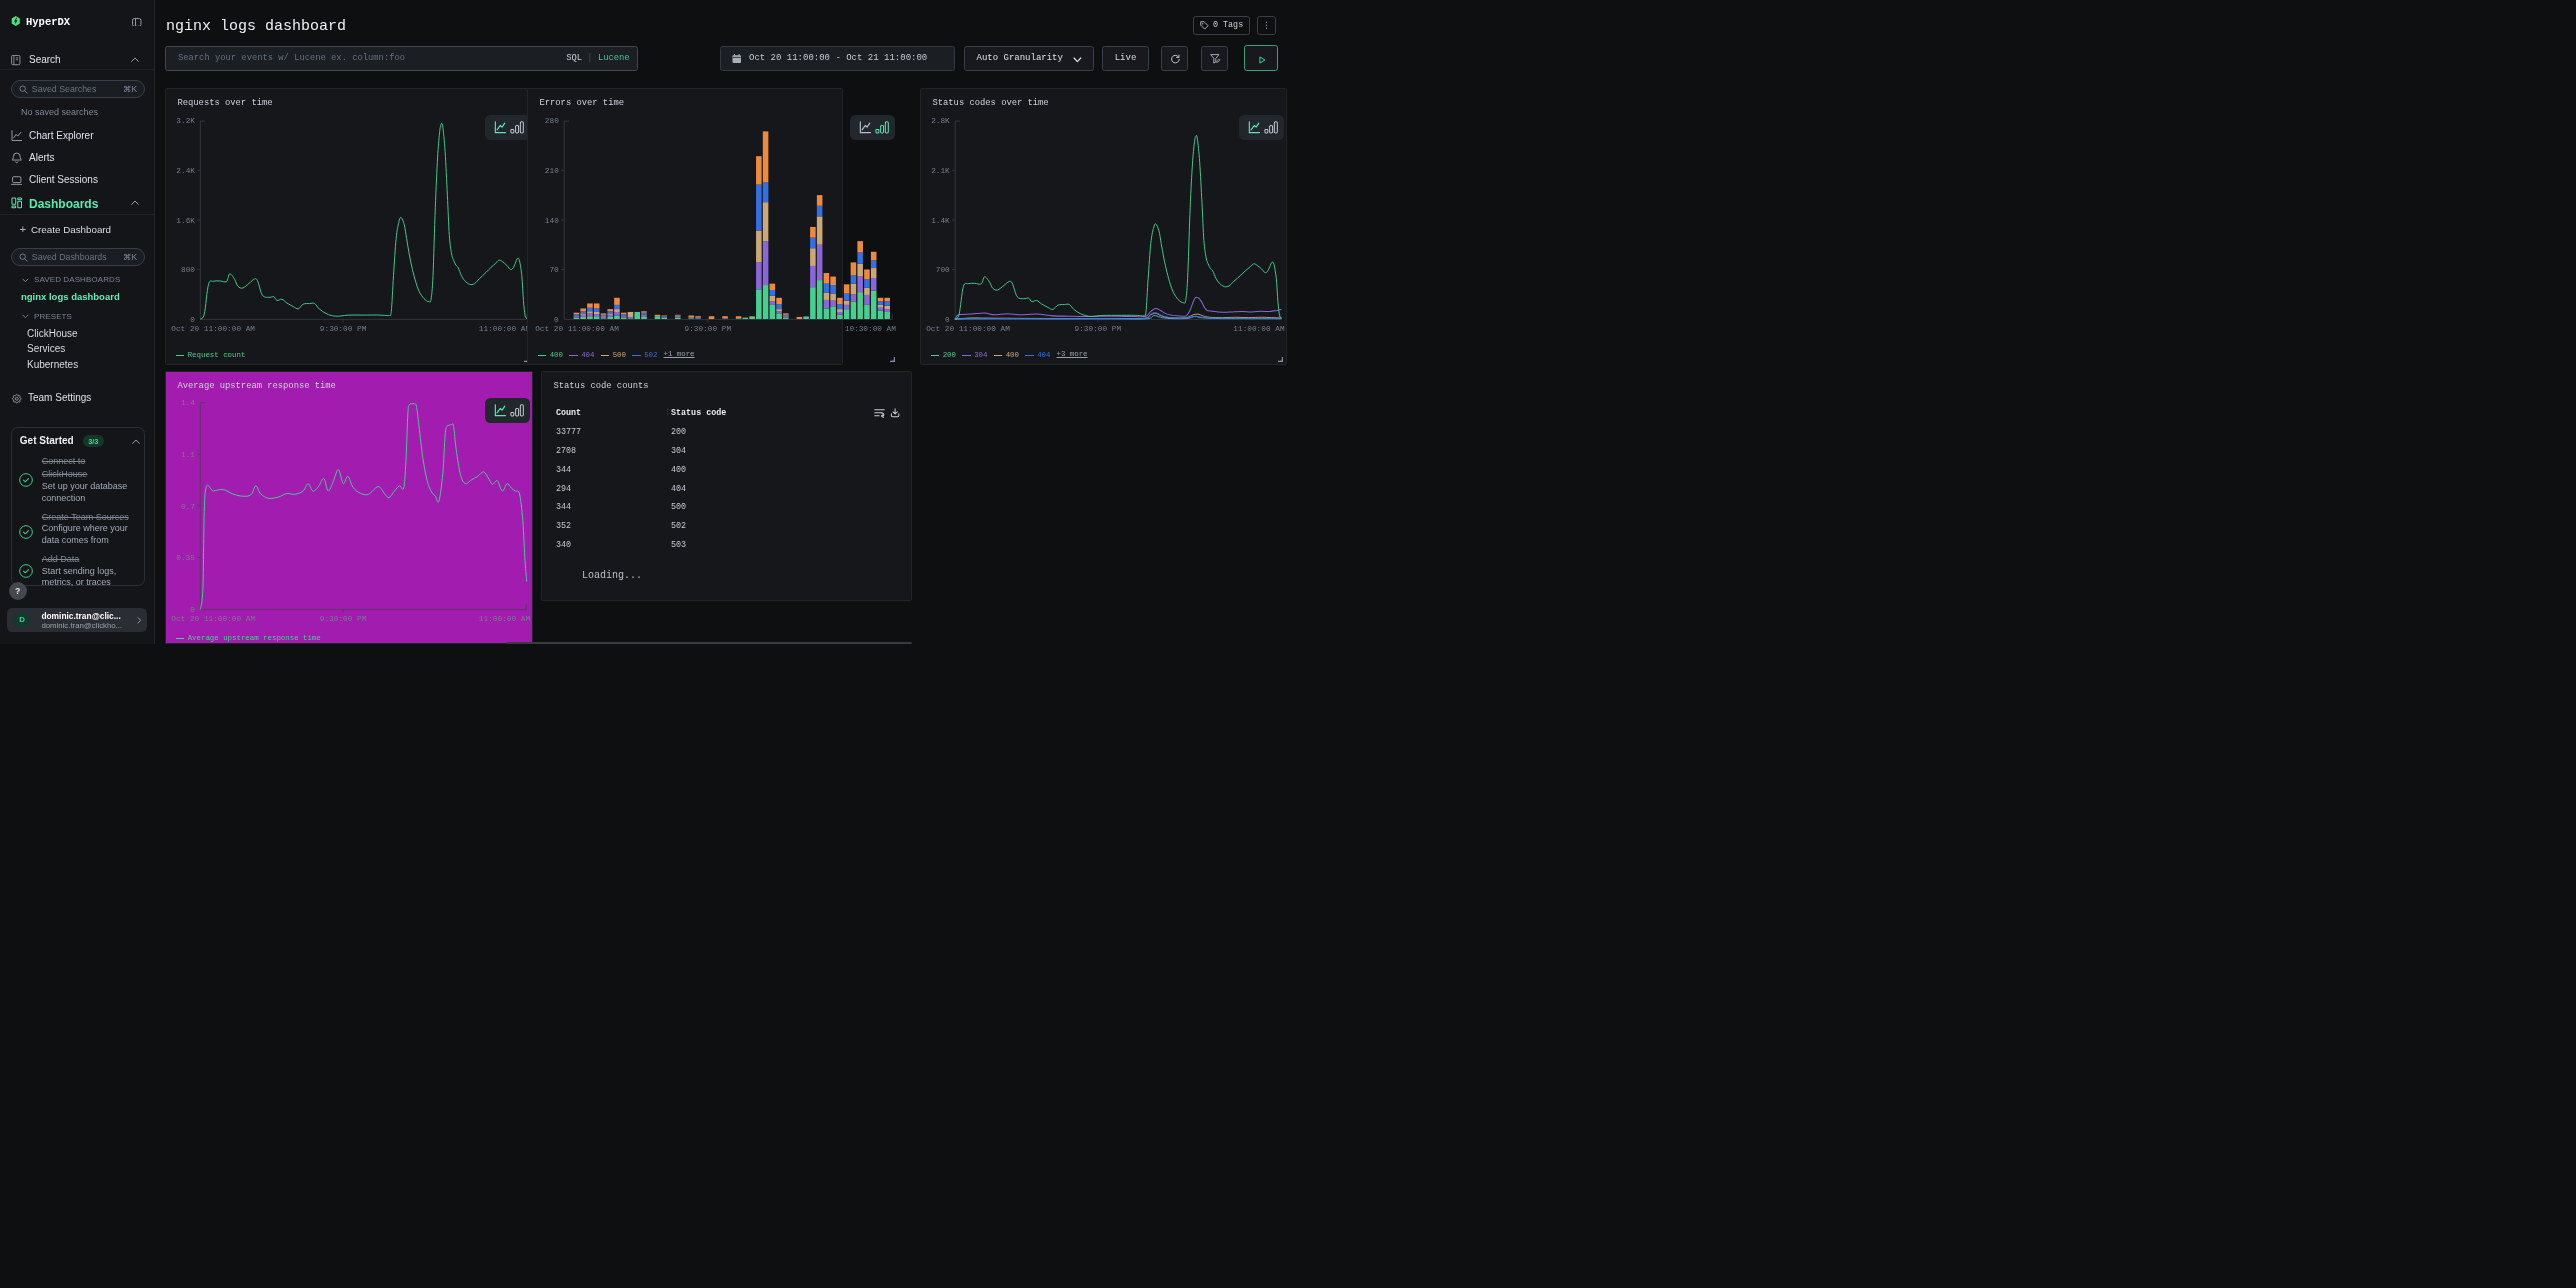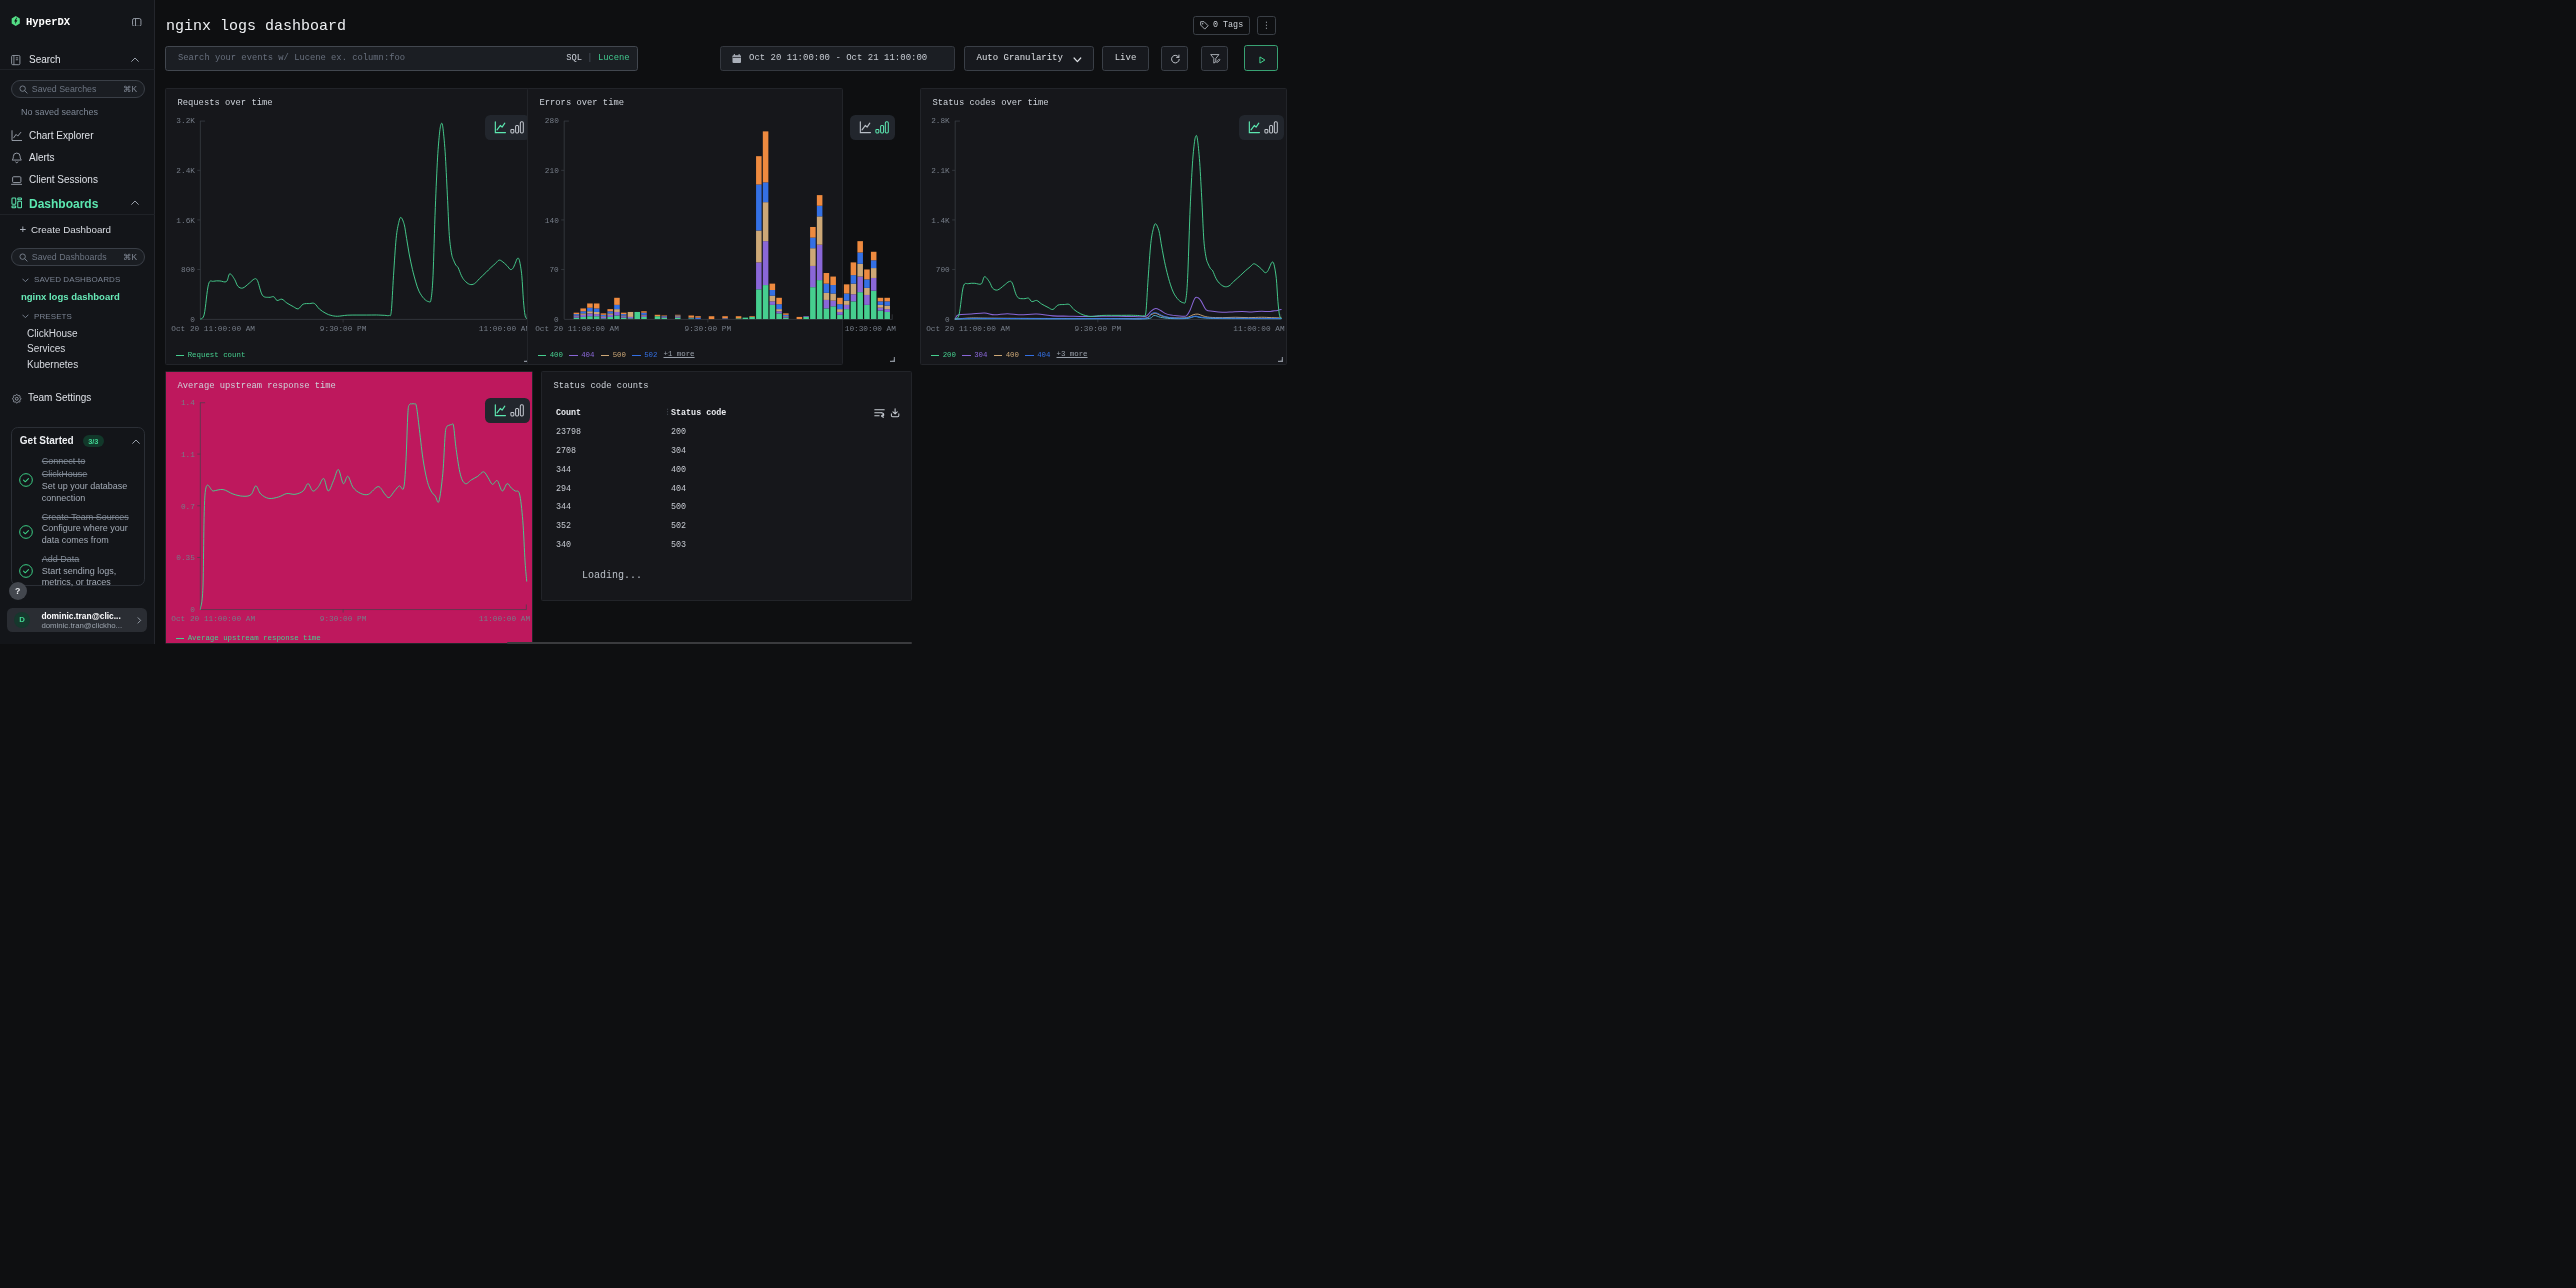--- a/index.html
+++ b/index.html
@@ -457,21 +457,21 @@
           <span style="width:8.8px;height:1.4px;background:#3470e4;margin-right:3.4px;"></span>
           <span style="font-family:'Liberation Mono',monospace;font-size:7.4px;color:#3470e4;">404</span>
         </span><span style="display:inline-flex;align-items:center;margin-right:6px;">
           <span style="font-family:'Liberation Mono',monospace;font-size:7.4px;color:#9aa1ab;text-decoration:underline;">+3 more</span>
         </span></div>
       <svg style="position:absolute;left:357px;top:268px;" width="4.7" height="4.7" viewBox="0 0 7 7">
         <path d="M6.5,0 V6.5 H0" stroke="#8b919b" stroke-width="1.6" fill="none"></path>
         <path d="M6.5,3.4 V6.5 H3.4" stroke="#8b919b" stroke-width="1.6" fill="none"></path>
       </svg>
     </div>
-    <div style="position:absolute;left:165px;top:371px;width:368px;height:273px;background:#be185d;border:0.7px solid #222429;border-radius:1.4px;box-sizing:border-box;">
+    <div style="position:absolute;left:165px;top:371px;width:368px;height:273px;background:#a21caf;border:0.7px solid #222429;border-radius:1.4px;box-sizing:border-box;">
       <div style="position:absolute;left:11.5px;top:8.8px;font-family:'Liberation Mono',monospace;font-size:8.8px;color:#ced3da;">Average upstream response time</div>
       <svg style="position:absolute;left:0;top:0;" width="368" height="273" viewBox="0 0 544 404">
         <path d="M50.5,45 V351 M50.5,45.5 h7" stroke="#3f434a" stroke-width="1" fill="none"></path>
         <text x="42.5" y="49.0" text-anchor="end" font-family="Liberation Mono,monospace" font-size="11.5" fill="#767d88">1.4</text>
         <path d="M46.0,121.5 H50.5" stroke="#3f434a" stroke-width="1"></path>
         <text x="42.5" y="125.5" text-anchor="end" font-family="Liberation Mono,monospace" font-size="11.5" fill="#767d88">1.1</text>
         <path d="M46.0,198.0 H50.5" stroke="#3f434a" stroke-width="1"></path>
         <text x="42.5" y="202.0" text-anchor="end" font-family="Liberation Mono,monospace" font-size="11.5" fill="#767d88">0.7</text>
         <path d="M46.0,274.5 H50.5" stroke="#3f434a" stroke-width="1"></path>
         <text x="42.5" y="278.5" text-anchor="end" font-family="Liberation Mono,monospace" font-size="11.5" fill="#767d88">0.35</text>
@@ -500,21 +500,21 @@
       <div style="position:absolute;left:14px;top:36px;font-family:'Liberation Mono',monospace;font-size:8.4px;font-weight:bold;color:#e8eaee;">Count</div>
 <div style="position:absolute;left:122px;top:35px;color:#5a616b;font-family:'Liberation Sans',sans-serif;font-size:7.4px;letter-spacing:0;">⋮</div>
 <div style="position:absolute;left:129px;top:36px;font-family:'Liberation Mono',monospace;font-size:8.4px;font-weight:bold;color:#e8eaee;">Status code</div>
 <svg style="position:absolute;left:332px;top:36px;" width="30" height="9.5" viewBox="0 0 44 14">
 <path d="M1,2.5 H15 M1,7 H10.5 M1,11.5 H7.5" stroke="#c8cdd4" stroke-width="1.5" fill="none" stroke-linecap="round"></path>
 <path d="M10.5,7 C13.2,7 14.3,8.6 14.3,10.4 C14.3,11.3 13.8,12 13,12.3" stroke="#c8cdd4" stroke-width="1.5" fill="none" stroke-linecap="round"></path>
 <path d="M13.6,9.6 L10.9,11.8 L13.6,13.8" stroke="#c8cdd4" stroke-width="1.5" fill="none" stroke-linecap="round" stroke-linejoin="round"></path>
 <path d="M31,1 V8.2 M27.8,5.6 L31,8.8 L34.2,5.6" stroke="#c8cdd4" stroke-width="1.5" fill="none" stroke-linecap="round" stroke-linejoin="round"></path>
 <path d="M25.5,8.5 V11 a1.8,1.8 0 0 0 1.8,1.8 H34.7 a1.8,1.8 0 0 0 1.8,-1.8 V8.5" stroke="#c8cdd4" stroke-width="1.5" fill="none" stroke-linecap="round"></path>
 </svg>
-      <div style="position:absolute;left:14px;top:55px;font-family:'Liberation Mono',monospace;font-size:8.4px;color:#c6cad1;">23798</div>
+      <div style="position:absolute;left:14px;top:55px;font-family:'Liberation Mono',monospace;font-size:8.4px;color:#c6cad1;">33777</div>
       <div style="position:absolute;left:129px;top:55px;font-family:'Liberation Mono',monospace;font-size:8.4px;color:#c6cad1;">200</div>
       <div style="position:absolute;left:14px;top:74px;font-family:'Liberation Mono',monospace;font-size:8.4px;color:#c6cad1;">2708</div>
       <div style="position:absolute;left:129px;top:74px;font-family:'Liberation Mono',monospace;font-size:8.4px;color:#c6cad1;">304</div>
       <div style="position:absolute;left:14px;top:93px;font-family:'Liberation Mono',monospace;font-size:8.4px;color:#c6cad1;">344</div>
       <div style="position:absolute;left:129px;top:93px;font-family:'Liberation Mono',monospace;font-size:8.4px;color:#c6cad1;">400</div>
       <div style="position:absolute;left:14px;top:112px;font-family:'Liberation Mono',monospace;font-size:8.4px;color:#c6cad1;">294</div>
       <div style="position:absolute;left:129px;top:112px;font-family:'Liberation Mono',monospace;font-size:8.4px;color:#c6cad1;">404</div>
       <div style="position:absolute;left:14px;top:130px;font-family:'Liberation Mono',monospace;font-size:8.4px;color:#c6cad1;">344</div>
       <div style="position:absolute;left:129px;top:130px;font-family:'Liberation Mono',monospace;font-size:8.4px;color:#c6cad1;">500</div>
       <div style="position:absolute;left:14px;top:149px;font-family:'Liberation Mono',monospace;font-size:8.4px;color:#c6cad1;">352</div>

